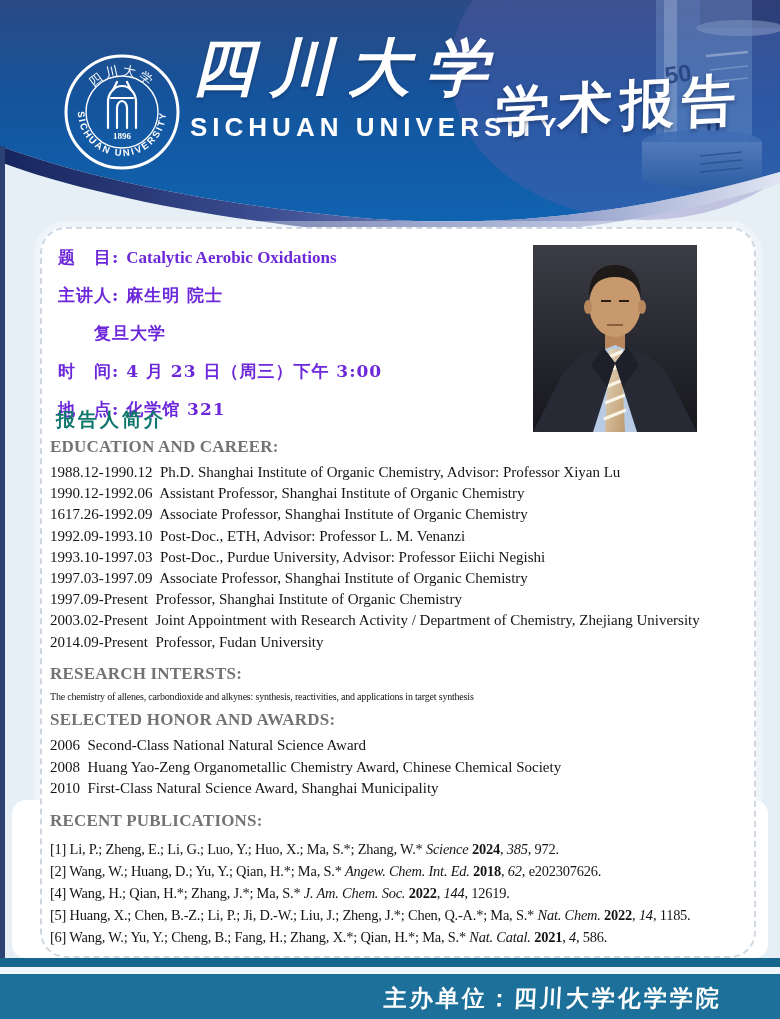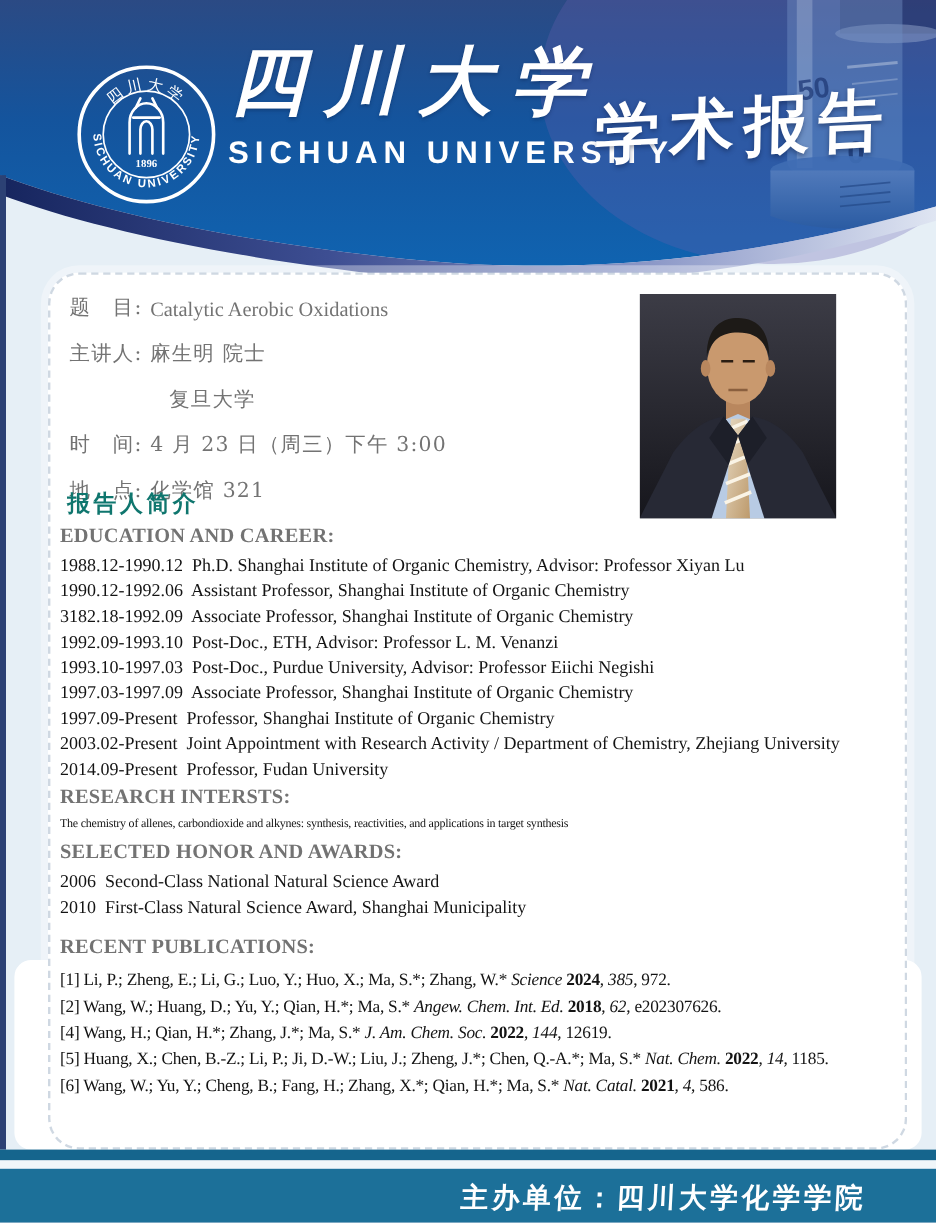--- a/index.html
+++ b/index.html
@@ -33,41 +33,41 @@
   .left-strip { position:absolute; left:0; top:146px; width:5px; height:812px; background:#2c4174; }
   
   .card-wide { position:absolute; left:12px; top:800px; width:756px; height:158px;
     background:#ffffff; border-radius:14px; }
   .card-main { position:absolute; left:40px; top:227px; width:716px; height:731px;
     background:#ffffff; border-radius:26px;
     border:2px dashed rgba(148,168,190,.45);
     box-shadow:0 0 0 6px rgba(255,255,255,.35); }
   
   .details { position:absolute; left:58px; top:246px; width:470px;
-    font-size:17px; font-weight:normal; color:#737373; }
+    font-size:17px; font-weight:bold; color:#6d28d9; }
   .detail-row { display:flex; margin-bottom:15px; white-space:pre; line-height:23px; }
   .detail-label { font-family:"DejaVu Serif", serif; letter-spacing:1px; }
   .detail-value { font-family:"Liberation Serif", serif; }
-  .detail-indent { margin-left:83px; }
+  .detail-indent { margin-left:36px; }
   
   .photo-svg { position:absolute; left:533px; top:245px; width:164px; height:187px; }
   
   .bio-heading {
     position:absolute; left:56px; top:407px;
     font-family:"DejaVu Serif", serif; font-weight:bold;
     font-size:19px; color:#0f766e; letter-spacing:3px;
   }
   .content-col { position:absolute; left:50px; top:437px; width:706px; }
   .sec-heading {
     font-family:"Liberation Serif", serif; font-weight:bold;
     font-size:17px; color:#737373; letter-spacing:.2px; line-height:20px;
   }
   .bio-lines { margin-top:5px; }
   .bio-line { white-space:pre; font-size:15px; color:#141414; line-height:21.2px; }
-  .sec-research { margin-top:1px; }
+  .sec-research { margin-top:11px; }
   .research-line { white-space:pre; font-size:10px; letter-spacing:-.2px;
     color:#141414; line-height:21px; margin-top:2px; }
   .sec-honors { margin-top:3px; }
   .honor-lines .bio-line { line-height:21.8px; }
   .sec-pubs { margin-top:11px; }
   .pub-lines { margin-top:7px; }
   .pub-line { white-space:pre; font-size:14.4px; letter-spacing:-.2px;
     color:#141414; line-height:22px; }
   .seg-i { font-style:italic; }
   .seg-b { font-weight:bold; }
@@ -219,35 +219,36 @@
     <path d="M94,102 L82,118 L90,142 L106,120 Z" fill="#1d1f29"></path>
   </svg>
 
   <div class="bio-heading">报告人简介</div>
 
   <div class="content-col">
     <div class="sec-heading">EDUCATION AND CAREER:</div>
     <div class="bio-lines">
         <div class="bio-line">1988.12-1990.12  Ph.D. Shanghai Institute of Organic Chemistry, Advisor: Professor Xiyan Lu</div>
         <div class="bio-line">1990.12-1992.06  Assistant Professor, Shanghai Institute of Organic Chemistry</div>
-        <div class="bio-line">3182.18-1992.09  Associate Professor, Shanghai Institute of Organic Chemistry</div>
+        <div class="bio-line">1617.26-1992.09  Associate Professor, Shanghai Institute of Organic Chemistry</div>
         <div class="bio-line">1992.09-1993.10  Post-Doc., ETH, Advisor: Professor L. M. Venanzi</div>
         <div class="bio-line">1993.10-1997.03  Post-Doc., Purdue University, Advisor: Professor Eiichi Negishi</div>
         <div class="bio-line">1997.03-1997.09  Associate Professor, Shanghai Institute of Organic Chemistry</div>
         <div class="bio-line">1997.09-Present  Professor, Shanghai Institute of Organic Chemistry</div>
         <div class="bio-line">2003.02-Present  Joint Appointment with Research Activity / Department of Chemistry, Zhejiang University</div>
         <div class="bio-line">2014.09-Present  Professor, Fudan University</div>
       </div>
 
     <div class="sec-heading sec-research">RESEARCH INTERSTS:</div>
     <div class="research-line">The chemistry of allenes, carbondioxide and alkynes: synthesis, reactivities, and applications in target synthesis</div>
 
     <div class="sec-heading sec-honors">SELECTED HONOR AND AWARDS:</div>
     <div class="bio-lines honor-lines">
         <div class="bio-line">2006  Second-Class National Natural Science Award</div>
+        <div class="bio-line">2008  Huang Yao-Zeng Organometallic Chemistry Award, Chinese Chemical Society</div>
         <div class="bio-line">2010  First-Class Natural Science Award, Shanghai Municipality</div>
       </div>
 
     <div class="sec-heading sec-pubs">RECENT PUBLICATIONS:</div>
     <div class="pub-lines">
         <div class="pub-line"><span class="seg-n">[1] Li, P.; Zheng, E.; Li, G.; Luo, Y.; Huo, X.; Ma, S.*; Zhang, W.* </span><span class="seg-i">Science</span><span class="seg-n"> </span><span class="seg-b">2024</span><span class="seg-n">, </span><span class="seg-i">385</span><span class="seg-n">, 972.</span></div>
         <div class="pub-line"><span class="seg-n">[2] Wang, W.; Huang, D.; Yu, Y.; Qian, H.*; Ma, S.* </span><span class="seg-i">Angew. Chem. Int. Ed.</span><span class="seg-n"> </span><span class="seg-b">2018</span><span class="seg-n">, </span><span class="seg-i">62</span><span class="seg-n">, e202307626.</span></div>
         <div class="pub-line"><span class="seg-n">[4] Wang, H.; Qian, H.*; Zhang, J.*; Ma, S.* </span><span class="seg-i">J. Am. Chem. Soc.</span><span class="seg-n"> </span><span class="seg-b">2022</span><span class="seg-n">, </span><span class="seg-i">144</span><span class="seg-n">, 12619.</span></div>
         <div class="pub-line"><span class="seg-n">[5] Huang, X.; Chen, B.-Z.; Li, P.; Ji, D.-W.; Liu, J.; Zheng, J.*; Chen, Q.-A.*; Ma, S.* </span><span class="seg-i">Nat. Chem.</span><span class="seg-n"> </span><span class="seg-b">2022</span><span class="seg-n">, </span><span class="seg-i">14</span><span class="seg-n">, 1185.</span></div>
         <div class="pub-line"><span class="seg-n">[6] Wang, W.; Yu, Y.; Cheng, B.; Fang, H.; Zhang, X.*; Qian, H.*; Ma, S.* </span><span class="seg-i">Nat. Catal.</span><span class="seg-n"> </span><span class="seg-b">2021</span><span class="seg-n">, </span><span class="seg-i">4</span><span class="seg-n">, 586.</span></div>

